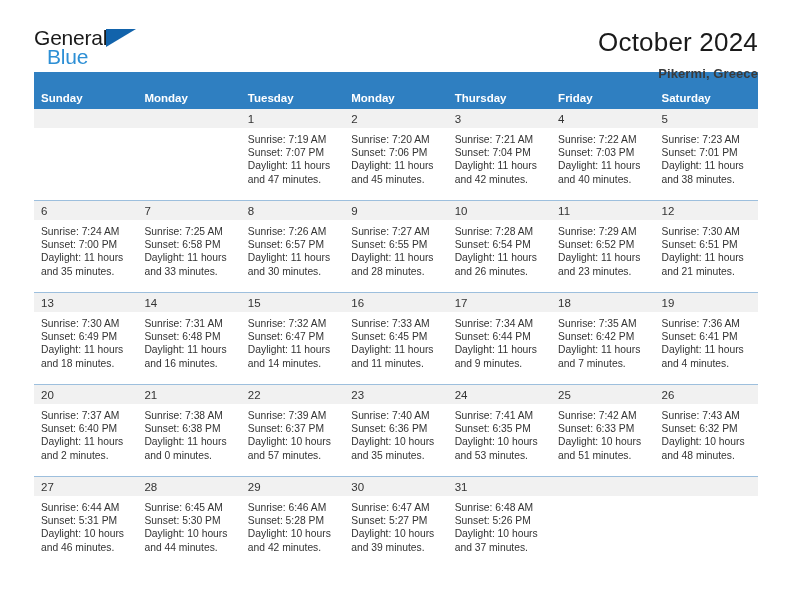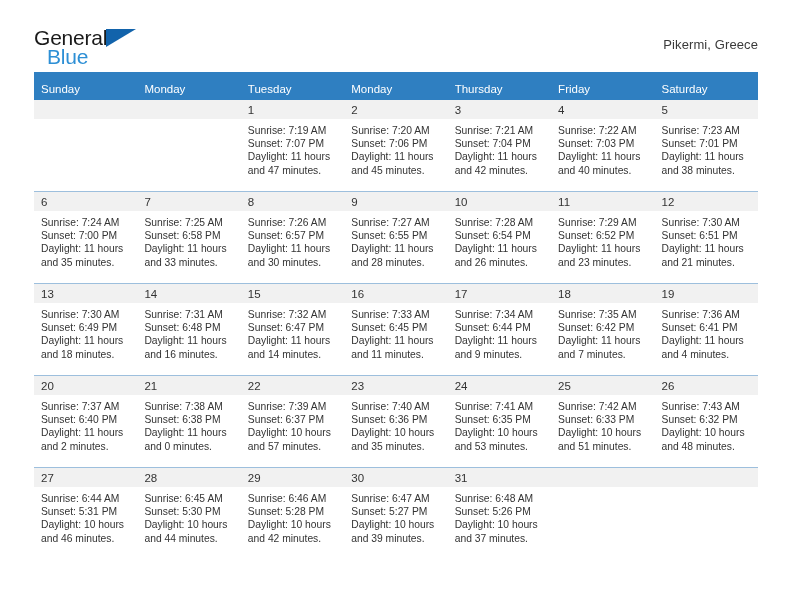--- a/index.html
+++ b/index.html
@@ -70,39 +70,39 @@
   }
   .cal-title {
     font-size: 26px;
     font-weight: normal;
     color: #1a1a1a;
     line-height: 1.1;
     letter-spacing: 0.2px;
   }
   .cal-subtitle {
     font-size: 13px;
-    font-weight: normal;
+    font-weight: bold;
     color: #3a3a3a;
     margin-top: 9px;
     letter-spacing: 0.1px;
   }
 
   
   .calendar {
     width: 100%;
     border-collapse: collapse;
     table-layout: fixed;
   }
   .calendar thead th {
     background: #2f7fc1;
     color: #ffffff;
     font-size: 11.5px;
-    font-weight: normal;
+    font-weight: bold;
     text-align: left;
-    padding: 11px 0 5px 7px;
+    padding: 20px 0 5px 7px;
     height: 20px;
     box-sizing: border-box;
     border: none;
   }
   .calendar tbody td {
     vertical-align: top;
     width: 14.2857%;
     height: 91px;
     padding: 0;
     border-top: 1px solid #9dbfdd;
@@ -145,20 +145,21 @@
 
   <div class="header">
 
     <div class="brand">
       <span class="brand-general">General</span>
       <span class="brand-flag"></span>
       <span class="brand-blue">Blue</span>
     </div>
 
     <div class="titles">
+      <div class="cal-title">October 2024</div>
       <div class="cal-subtitle">Pikermi, Greece</div>
     </div>
 
   </div>
 
   <table class="calendar">
     <thead>
       <tr>
         <th>Sunday</th>
         <th>Monday</th>

